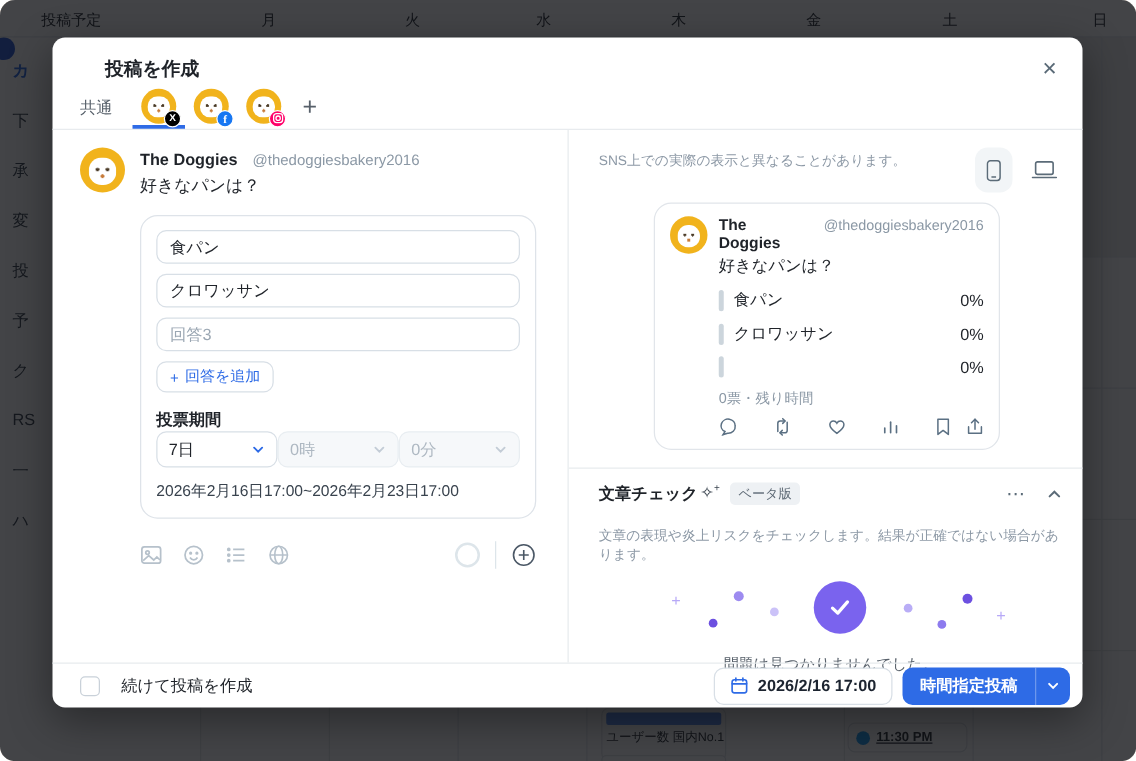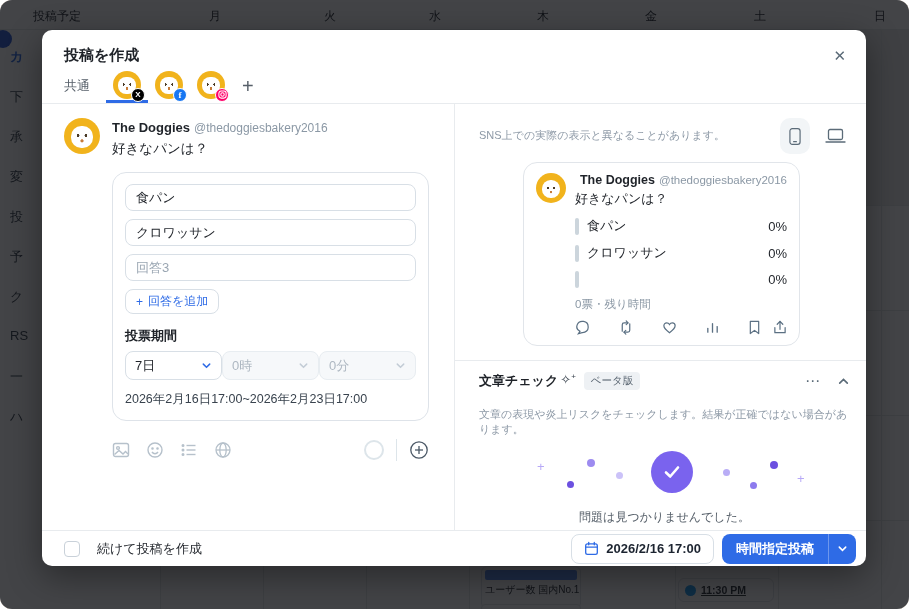--- a/index.html
+++ b/index.html
@@ -25,21 +25,21 @@
   .ev1 .t { font-size:10px; color:#2a2f36; margin-top:3px; white-space:nowrap; }
   .ev1b { left:481px; top:604px; width:100px; height:8px; }
   .ev2 { left:678px; top:578px; width:96px; height:24px; display:flex; align-items:center; gap:5px; padding:0 6px; }
   .ev2 .bird { width:11px; height:11px; border-radius:50%; background:#1d9bf0; flex:none; }
   .ev2 .t { font-size:10.5px; color:#2a2f36; font-weight:bold; white-space:nowrap;text-decoration:underline; }
   .overlay { position:absolute; inset:0; background:rgba(10,12,16,.77); }
 
   
   .modal { position:absolute; left:42px; top:30px; width:824px; height:536px; background:#fff;
            border-radius:10px; box-shadow:0 10px 34px rgba(0,0,0,.4); display:flex; flex-direction:column; }
-  .m-header { height:39px; display:flex; align-items:center; padding:12px 20px 0 22px; }
+  .m-header { height:39px; display:flex; align-items:center; padding:12px 20px 0 22px;margin-left:20px; }
   .m-title { font-size:15px; font-weight:bold; }
   .m-close { margin-left:auto; font-size:15px; color:#5a6a77; cursor:pointer; line-height:1; }
 
   .m-tabs { height:35px; display:flex; align-items:stretch; padding-left:22px; border-bottom:1px solid #e8ebee; }
   .tab-common { display:flex; align-items:center; font-size:13px; color:#57606a; margin-right:16px; }
   .acct-tab { display:flex; align-items:center; padding:0 7px; border-bottom:3px solid transparent; position:relative; }
   .acct-tab.selected { border-bottom-color:#2e6be6; }
   .avatar-wrap { position:relative; width:28px; height:28px; }
   .dog { display:block; width:100%; height:100%; border-radius:50%; background:#f1b31c; position:relative; }
   .dog::before { content:""; position:absolute; left:19%; top:22%; width:62%; height:62%;
@@ -56,52 +56,52 @@
   .badge.ig { background:#ff0069; }
   .tab-add { display:flex; align-items:center; margin-left:10px; font-size:20px; color:#57606a; font-weight:300; }
 
   .m-body { flex:1; display:flex; min-height:0; }
   .pane-left { width:413px; border-right:1px solid #e8ebee; padding:14px 0 0 22px; }
   .pane-right { flex:1; padding:12px 16px 0 24px; }
 
   
   .comp-head { display:flex; gap:12px; }
   .comp-head .avatar-wrap { width:36px; height:36px; flex:none; }
-  .name-row { display:flex; align-items:baseline; gap:4px; margin-top:2px;justify-content:flex-end; }
+  .name-row { display:flex; align-items:baseline; gap:12px; margin-top:2px; }
   .name { font-size:13px; font-weight:bold; }
   .handle { font-size:12px; color:#8b98a5; }
   .post-text { font-size:13.5px; margin-top:5px; }
   .comp-body { margin-left:48px; margin-right:25px; }
   .poll-card { margin-top:14px; border:1px solid #dee3e9; border-radius:14px; padding:11px 12px 12px; }
   .poll-input { display:block; width:100%; height:27px; border:1px solid #d8dfe6; border-radius:8px;
                 padding:0 10px; font-size:13px; color:#1f2329; margin-bottom:8px; outline:none;
                 font-family:inherit; }
   .poll-input::placeholder { color:#9aa6b2; }
   .add-chip { display:inline-flex; align-items:center; gap:5px; border:1px solid #d8dfe6; border-radius:8px;
               padding:3px 10px; color:#2e6be6; font-size:12px; cursor:pointer; }
   .dur-label { font-size:13px; font-weight:bold; margin-top:13px; }
-  .dur-row { display:flex; gap:0; margin-top:6px; }
+  .dur-row { display:flex; gap:0; margin-top:0; }
   .sel { flex:1; height:29px; border-radius:8px; display:flex; align-items:center; padding:0 9px;
          font-size:13px; }
   .sel.on { border:1px solid #d8dfe6; background:#fff; color:#1f2329; }
   .sel.off { border:1px solid #e8edf1; background:#f6f8fa; color:#aeb8c2; }
   .sel svg { margin-left:auto; }
   .range-text { font-size:12.5px; color:#39434e; margin-top:11px; }
   .del-link { display:block; text-align:right; color:#e5485c; font-size:13px; margin-top:11px; cursor:pointer; }
   .comp-toolbar { display:flex; align-items:center; gap:16px; margin-top:18px; color:#b6c1cb; }
   .ring { width:20px; height:20px; border:2px solid #dde5ea; border-radius:50%; margin-left:auto; }
   .tb-div { width:1px; height:22px; background:#dde5ea; margin:0 -4px; }
   .plus-circ { color:#4b5866; display:flex; }
 
   
   .prev-head { display:flex; align-items:center; }
   .prev-title { font-size:14.5px; font-weight:bold; }
   .icon-btn { color:#5b6b78; display:flex; align-items:center; cursor:pointer; }
   .prev-sub-row { display:flex; margin-top:2px; }
-  .prev-sub { font-size:11px; color:#8d99a6; margin-top:10px; }
+  .prev-sub { font-size:11px; color:#8d99a6; margin-top:3px; }
   .device-toggle { margin-left:auto; display:flex; align-items:center; gap:10px; }
   .dev-btn { width:30px; height:36px; border-radius:10px; display:flex; align-items:center; justify-content:center;
              color:#5b6b78; cursor:pointer; }
   .dev-btn.sel { background:#f2f5f7; }
   .prev-card { margin:8px 0 0 44px; width:277px; border:1px solid #e1e5ea; border-radius:14px; padding:10px 12px; }
   .pc-head { display:flex; gap:9px; }
   .pc-head .avatar-wrap { width:30px; height:30px; flex:none; }
   .pc-name { font-size:12.5px; font-weight:bold; }
   .pc-handle { font-size:11.5px; color:#8b98a5; }
   .pc-text { font-size:13px; margin-top:3px; }

